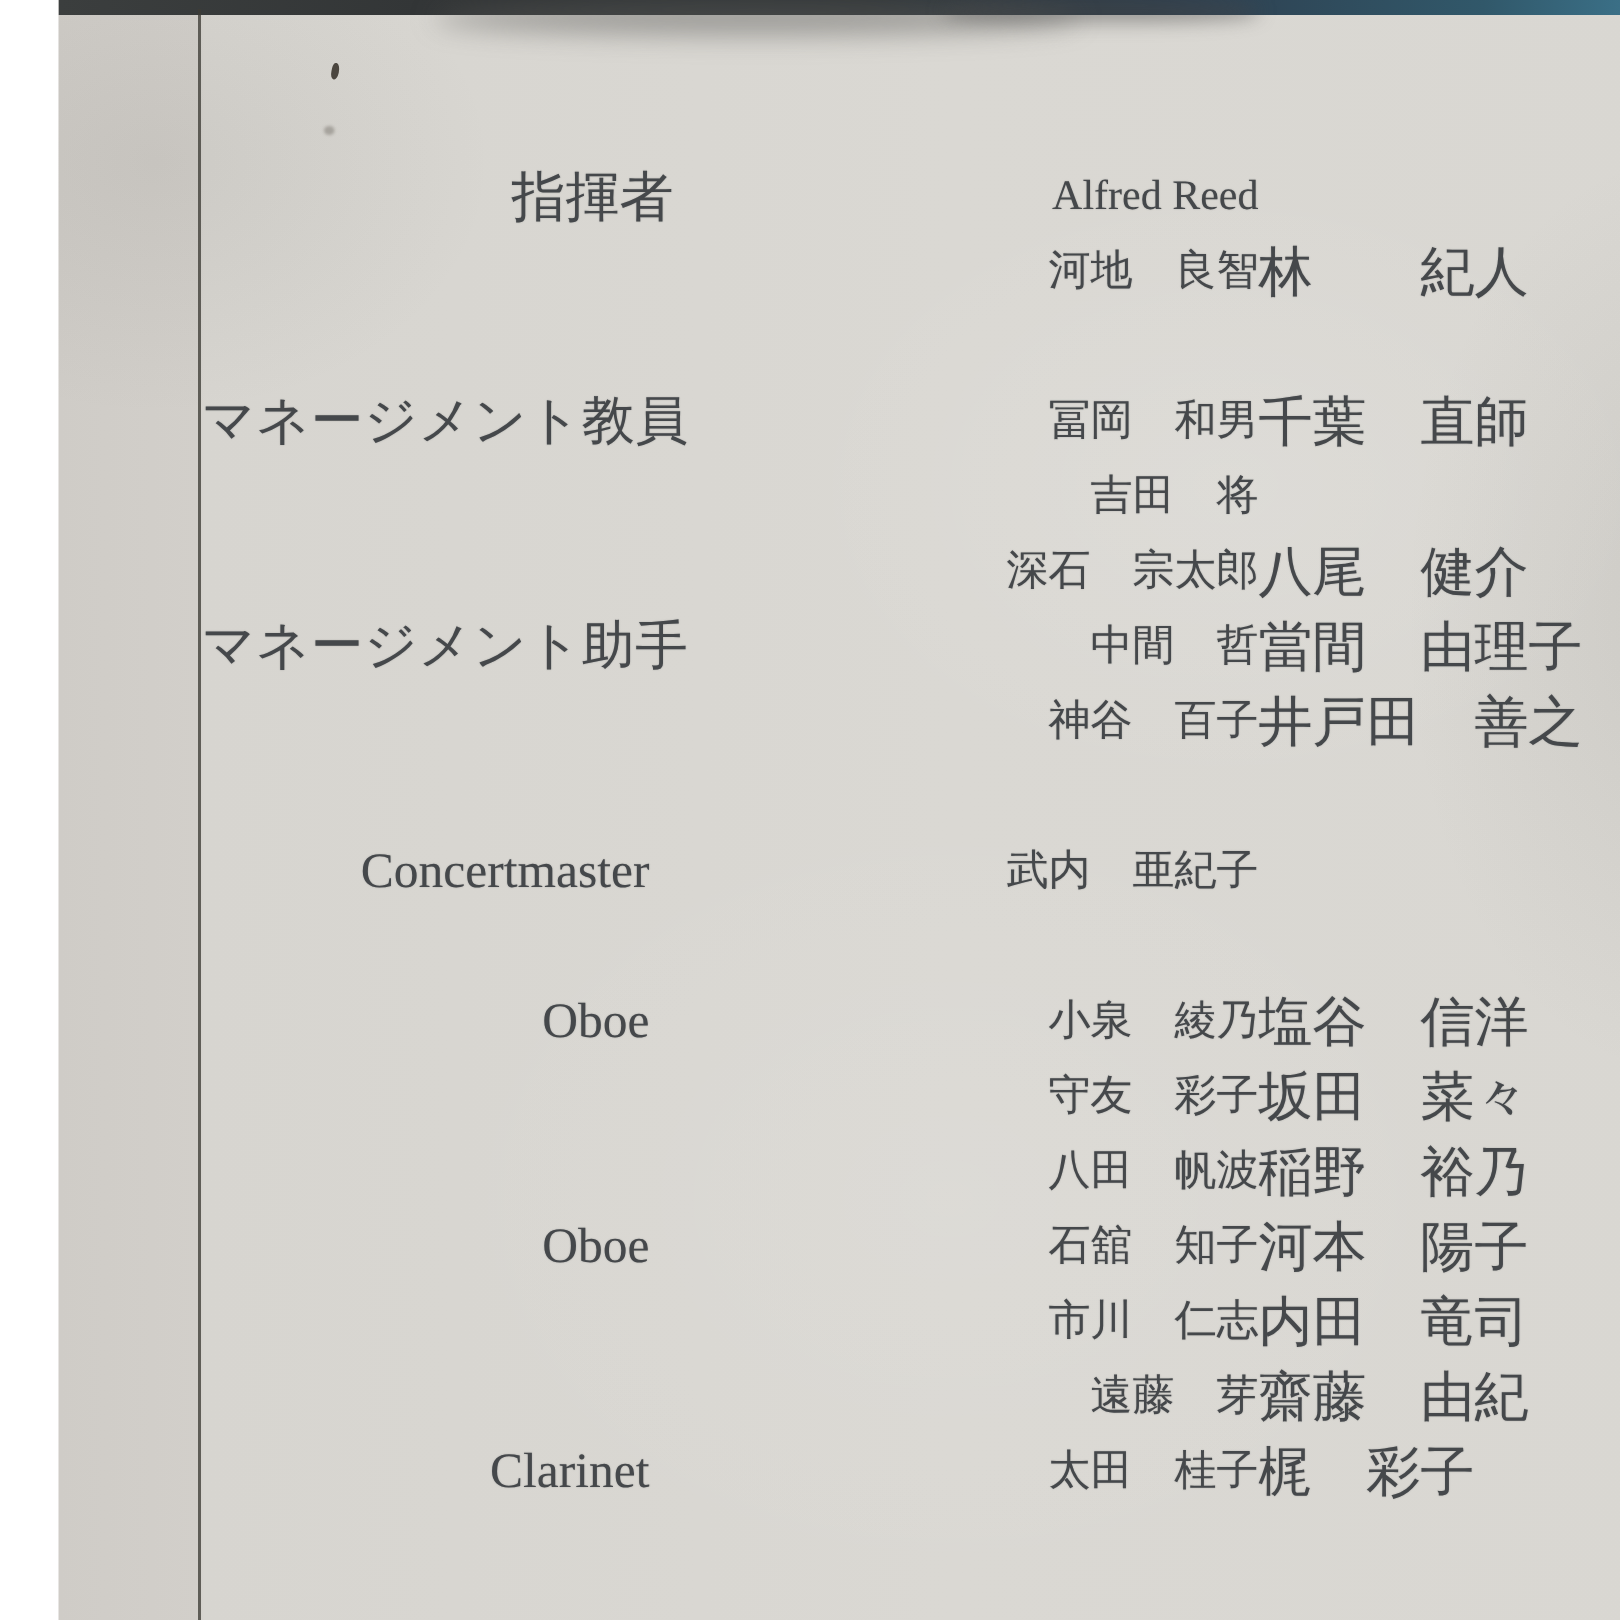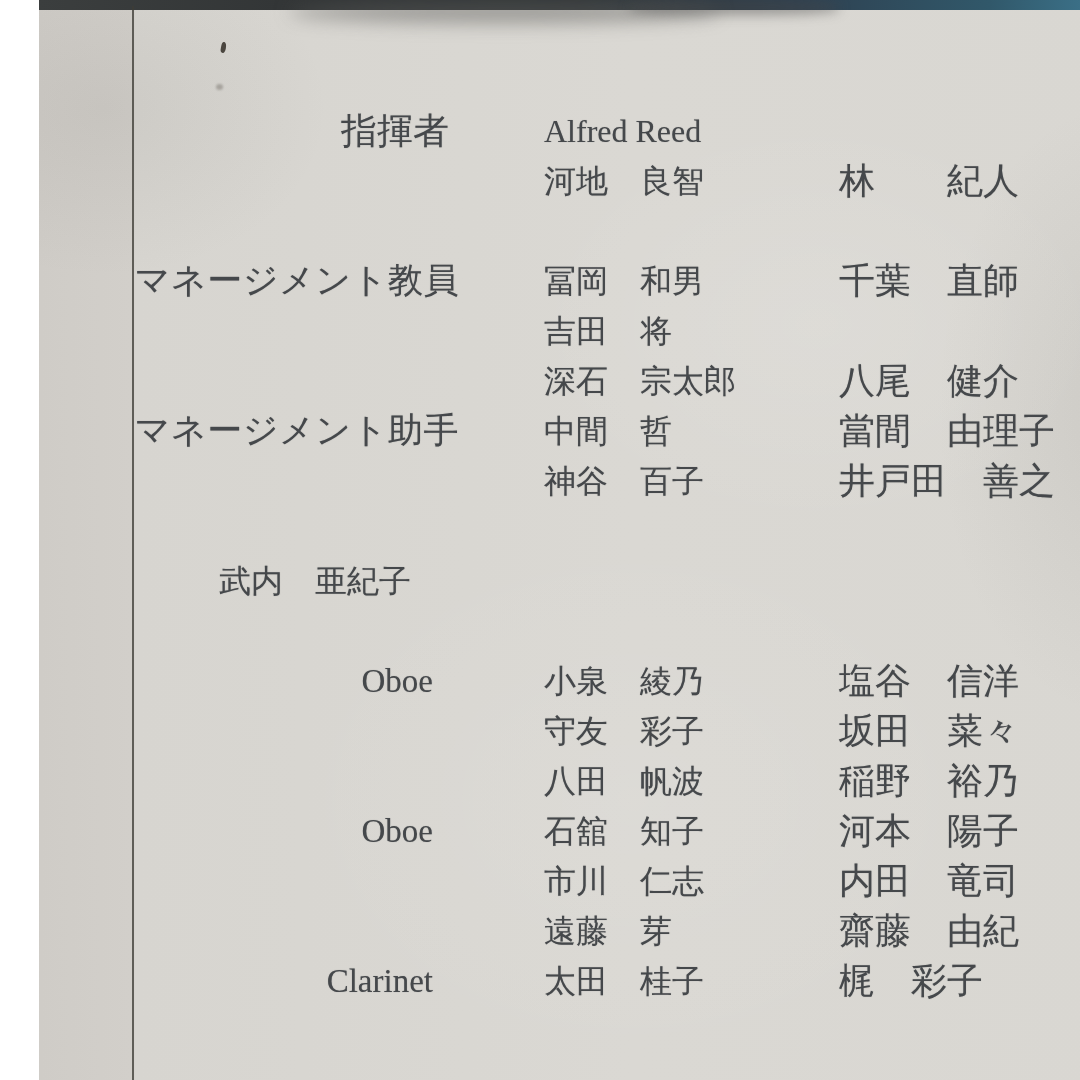--- a/index.html
+++ b/index.html
@@ -49,21 +49,21 @@
   .content{position:absolute;left:95px;top:0;width:985px;padding-top:106px;}
   .row{display:grid;grid-template-columns:325px 380px 1fr;height:50px;line-height:50px;}
   .row.gap{margin-top:50px;}
   .cell{
     white-space:pre;color:#45484b;
     text-shadow:0 0 1px rgba(69,72,75,0.40);
   }
   .label{font-size:36px;text-align:right;padding-right:10px;}
   .label.small{font-size:35px;letter-spacing:0.5px;padding-right:0;}
   .label.latin{font-size:33px;padding-right:26px;}
-  .name1{font-size:32px;padding-left:85px;}
+  .name1{font-size:28px;padding-left:85px;text-align:right;}
   .name2{font-size:36px;}
 </style>
 </head>
 <body>
 
 <div class="photo">
   <div class="edge"></div>
   <div class="edge-shadow"></div>
   <div class="edge-shadow2"></div>
   <div class="fold"></div>
@@ -107,20 +107,21 @@
     <div class="cell name2">當間　由理子</div>
   </div>
 
   <div class="row">
     <div class="cell label"></div>
     <div class="cell name1">神谷　百子</div>
     <div class="cell name2">井戸田　善之</div>
   </div>
 
   <div class="row gap">
+    <div class="cell label latin">Concertmaster</div>
     <div class="cell name1">武内　亜紀子</div>
     <div class="cell name2"></div>
   </div>
 
   <div class="row gap">
     <div class="cell label latin">Oboe</div>
     <div class="cell name1">小泉　綾乃</div>
     <div class="cell name2">塩谷　信洋</div>
   </div>
 

